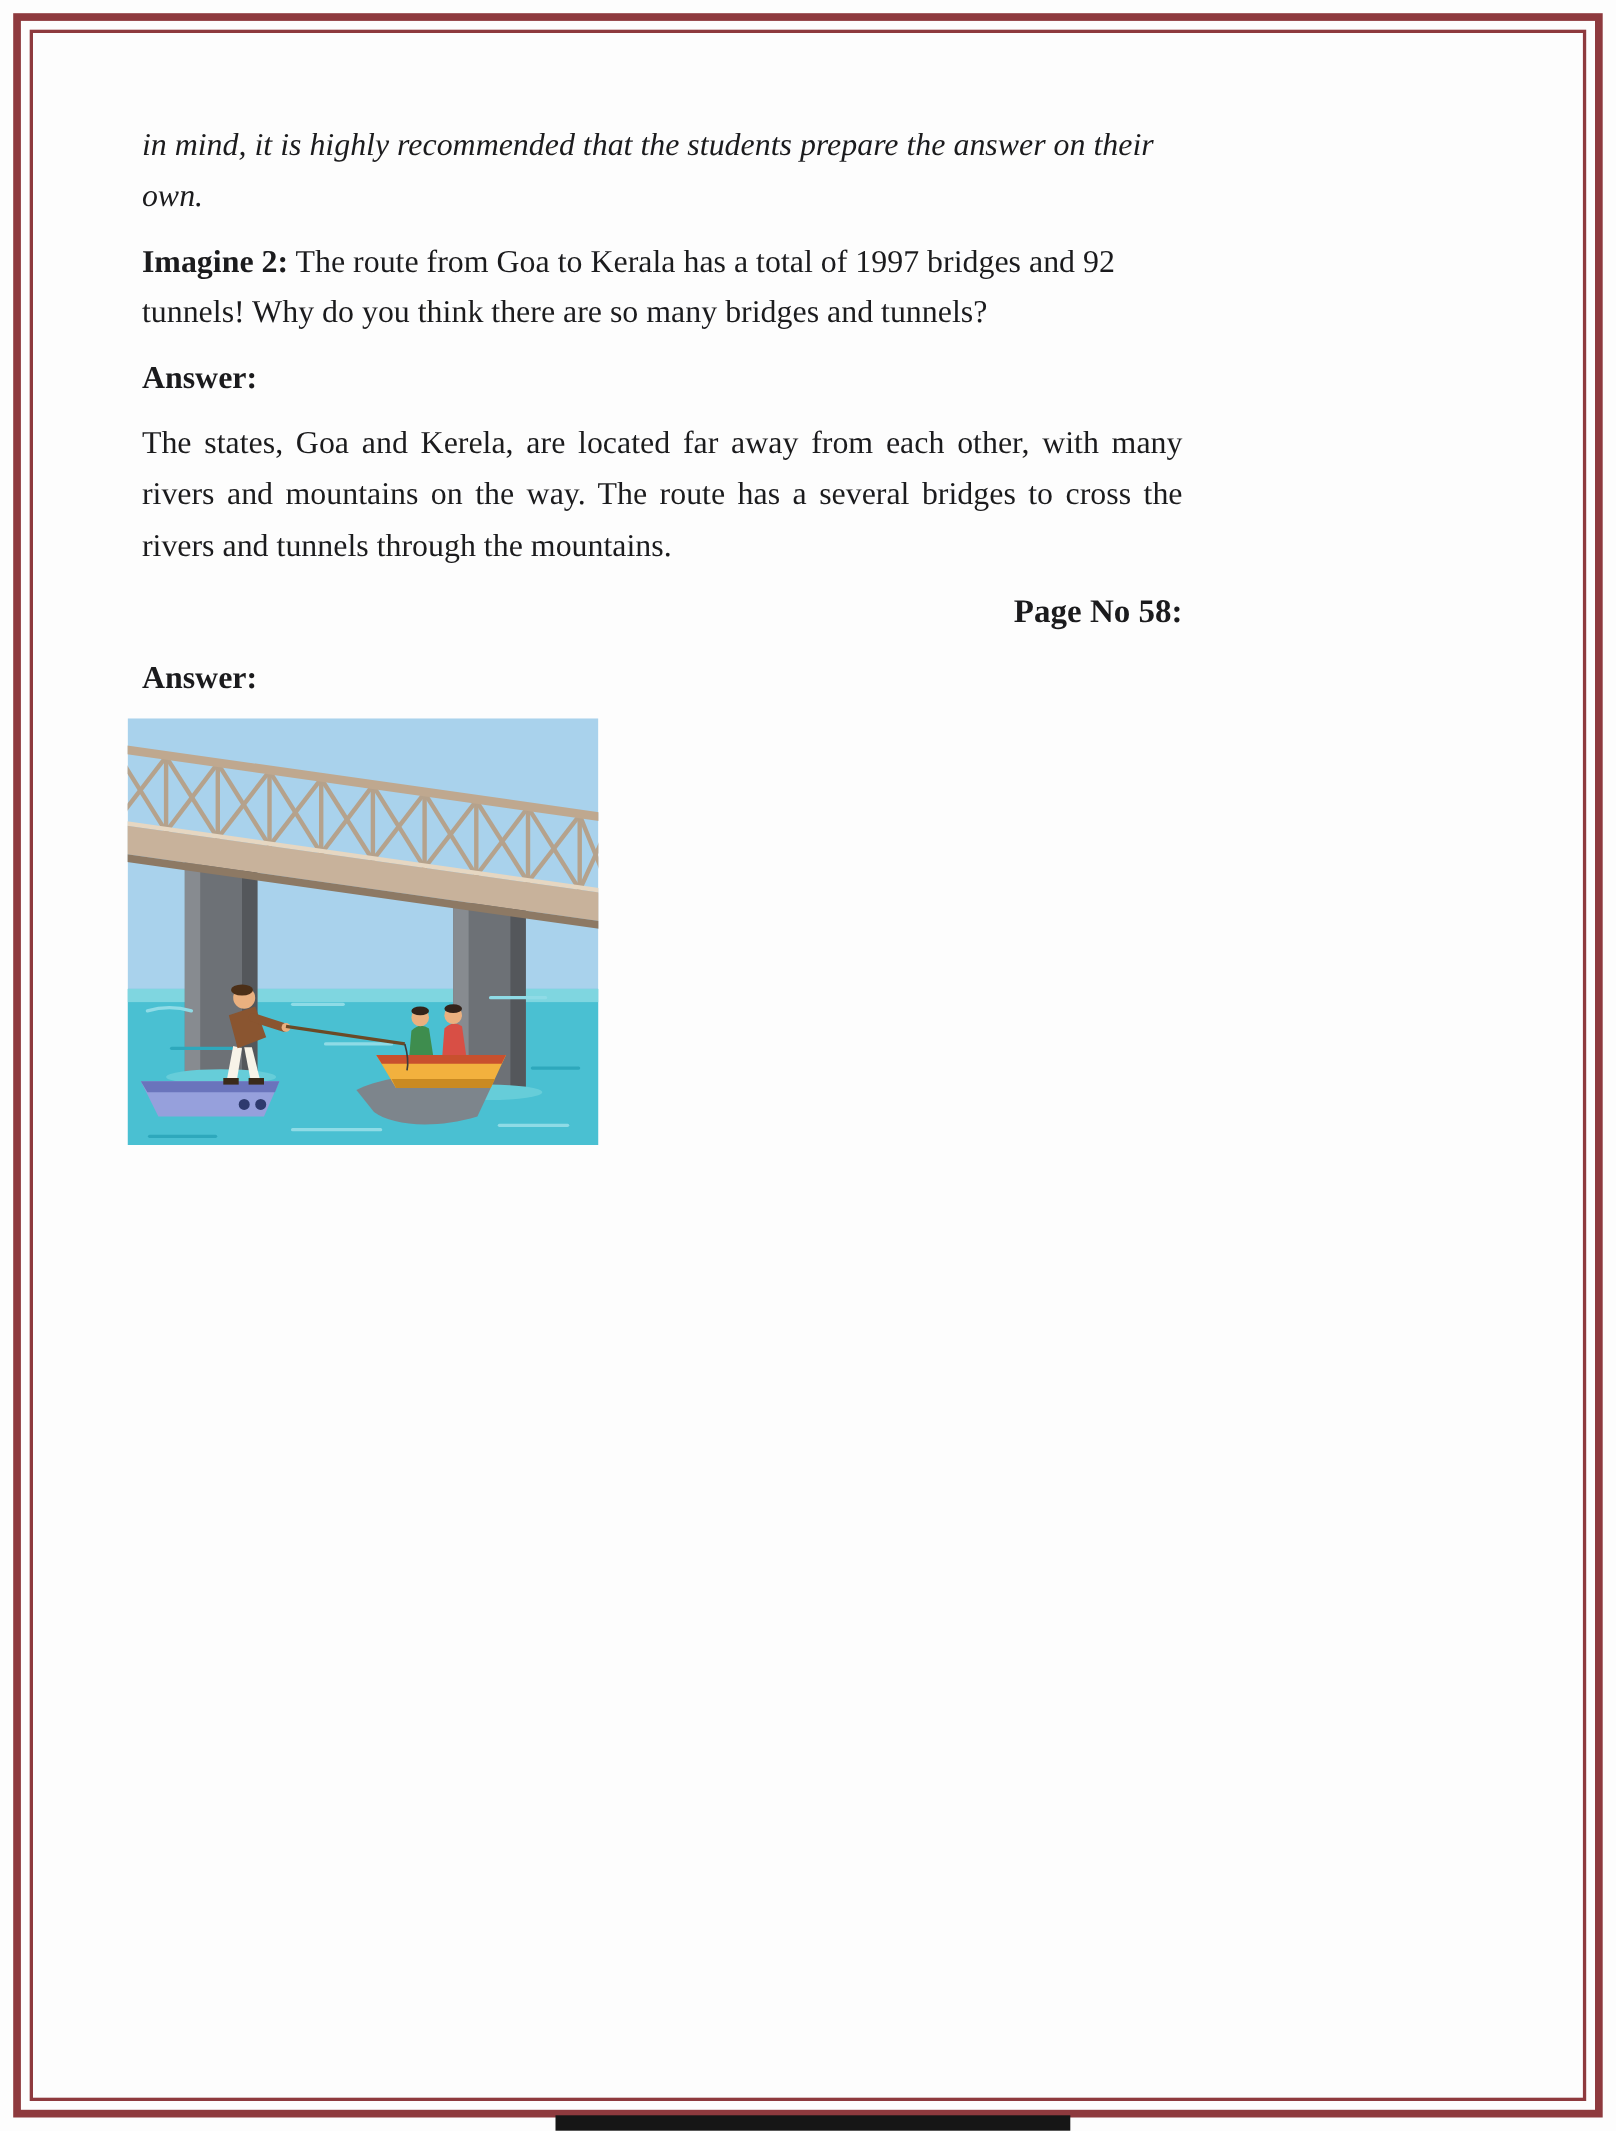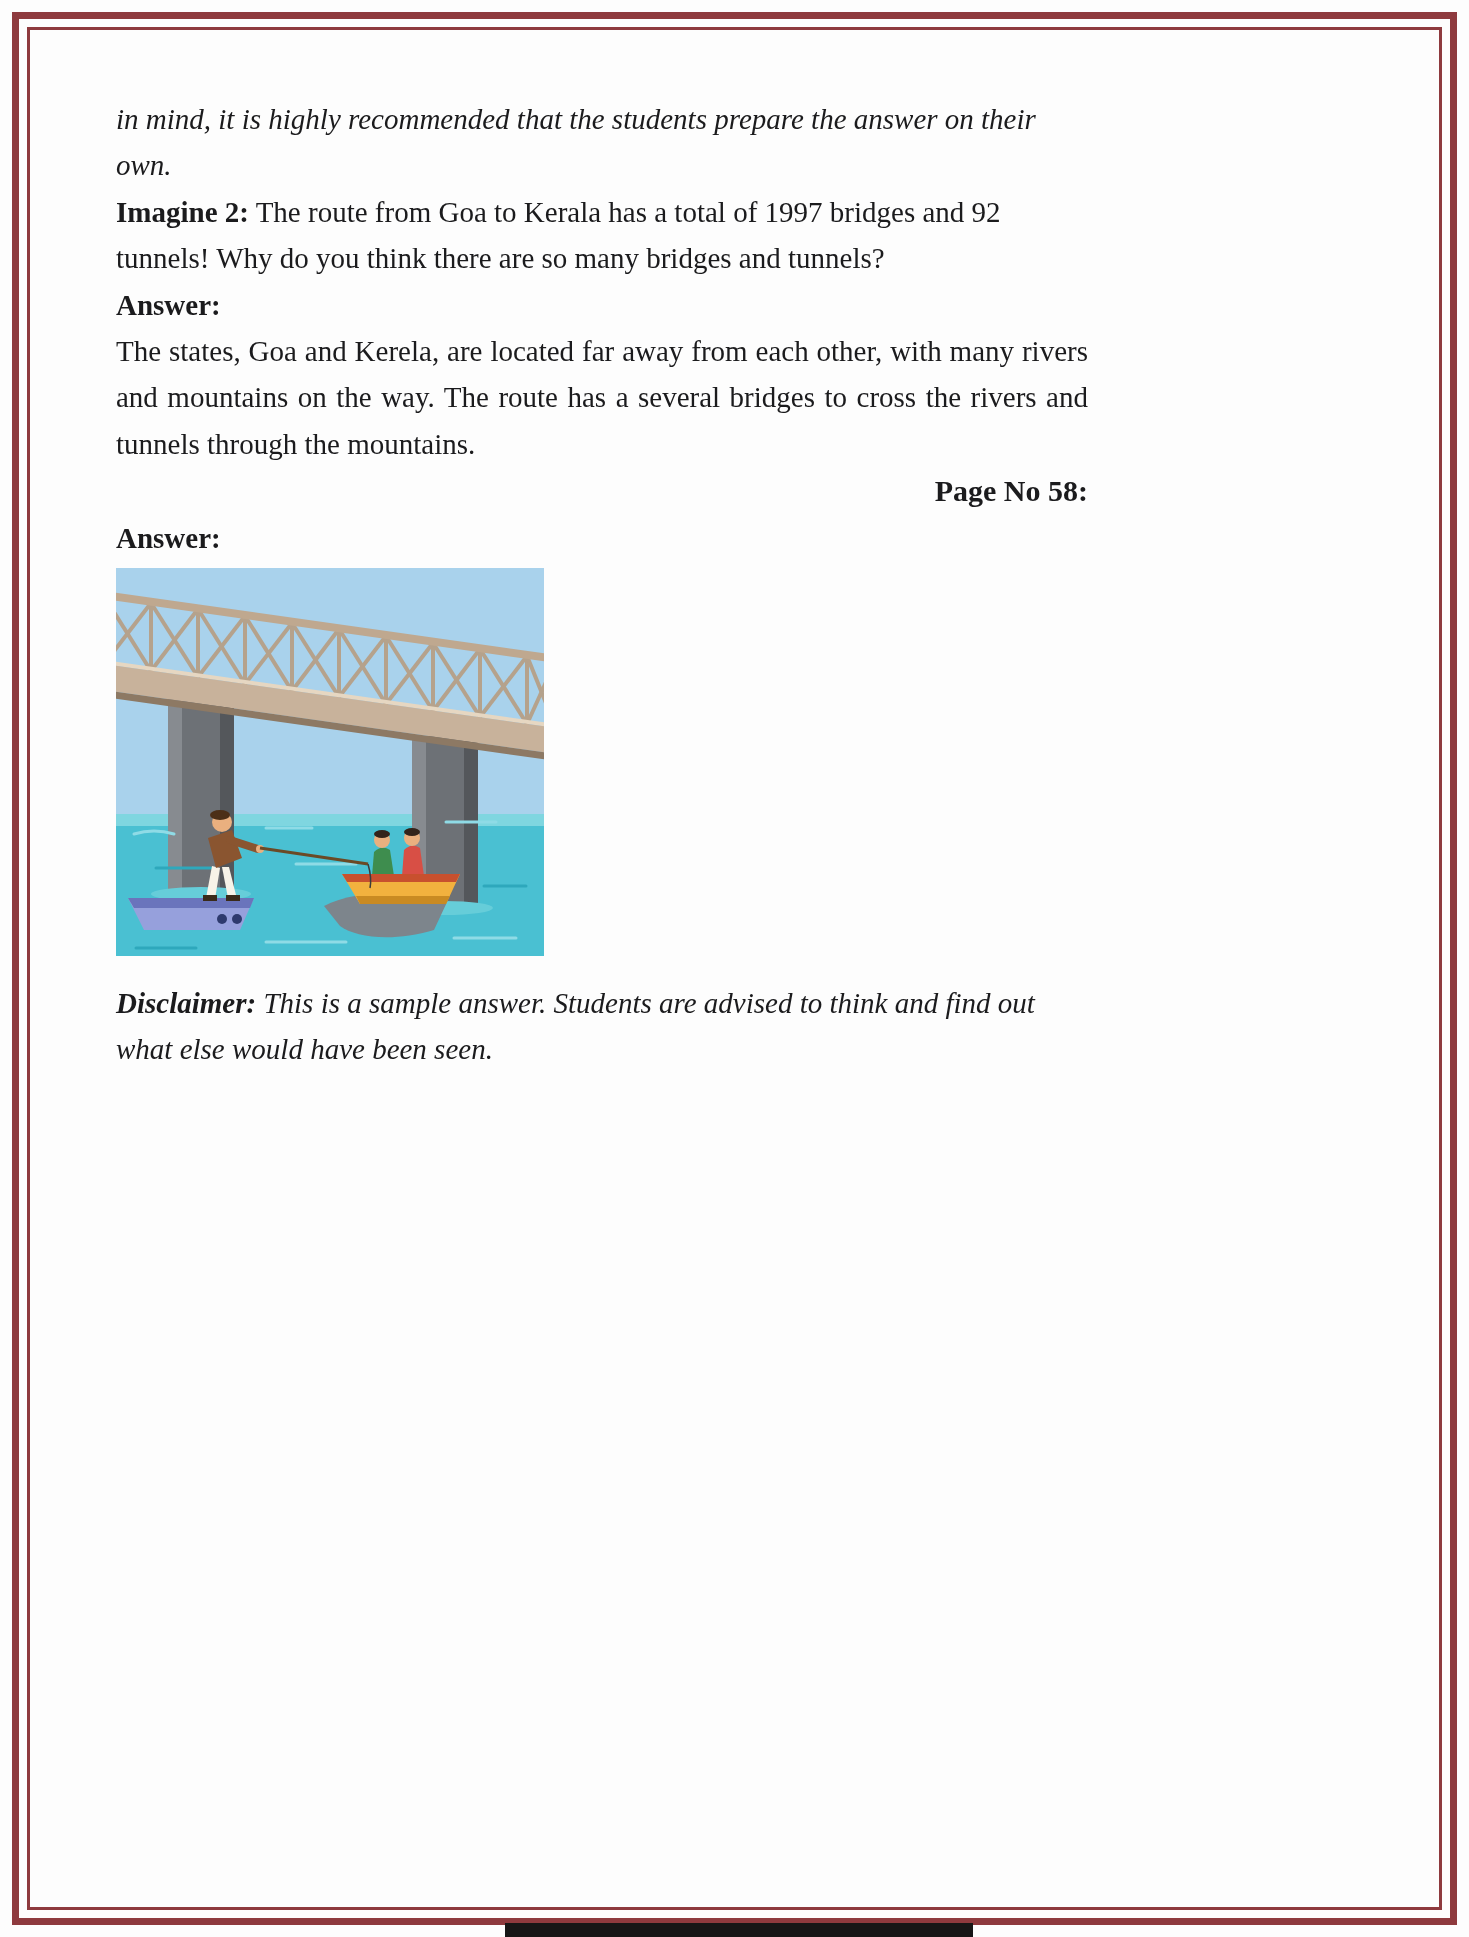--- a/index.html
+++ b/index.html
@@ -7,21 +7,21 @@
     width:1469px;height:1937px;position:relative;background:#fdfdfd;
     font-family:"Liberation Serif","DejaVu Serif",serif;color:#1b1b1d;
     overflow:hidden;
   }
   .frame-outer{position:absolute;inset:12px;border:7px solid #8e3a3e;pointer-events:none;}
   .frame-inner{position:absolute;inset:27px;border:3px solid #8e3a3e;pointer-events:none;}
   .content{
     position:absolute;left:116px;top:96px;width:972px;
     font-size:29px;line-height:1.6;
   }
-  .content p{margin:0;}
+  .content p{margin:13px;}
   .intro{font-style:italic;margin:0 0 72px;}
   .question{margin:0 0 18px;}
   .answer-label{font-weight:bold;margin:0 0 14px;}
   .answer-para{text-align:justify;margin:0 0 52px;}
   .page-heading{font-weight:bold;text-align:right;font-size:30px;margin:0 0 24px;}
   .q1{margin:0 0 12px;}
   .answer-label2{font-weight:bold;margin:0 0 14px;}
   .bold{font-weight:bold;}
   .illustration{width:428px;height:388px;margin:6px 0 24px;}
   .illustration svg{display:block;width:100%;height:100%;}
@@ -158,17 +158,16 @@
         <ellipse cx="104" cy="247" rx="10" ry="5" fill="#4c2f17"></ellipse>
       </g>
 
       <g>
         <line x1="144" y1="280" x2="252" y2="296" stroke="#6b4a26" stroke-width="3"></line>
         <path d="M252 296 q4 14 2 24" stroke="#3c3c3c" stroke-width="1.5" fill="none"></path>
       </g>
     </svg>
   </div>
 
-  <p class="disclaimer"><span class="lbl">Disclaimer:</span><span> This is a sample answer. Students are advised to think and find out what else would have been seen.</span></p>
 
 </div>
 
 <div class="scan-bar"></div>
 
 </body></html>

